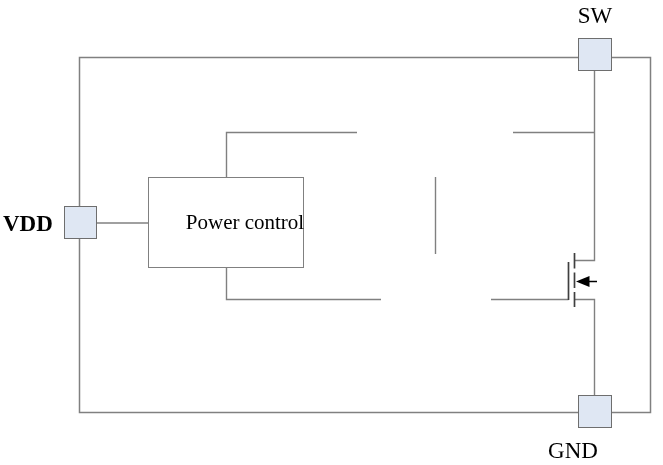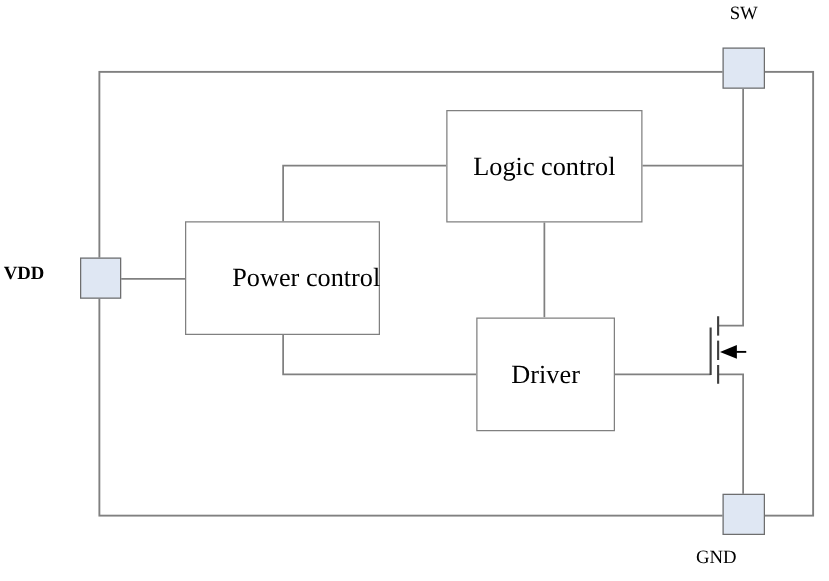--- a/index.html
+++ b/index.html
@@ -35,21 +35,21 @@
   .block{
     position:absolute;
     background:#ffffff;
     border:1.4px solid var(--wire);
     box-sizing:border-box;
     display:flex;align-items:center;justify-content:center;
     font-size:21px;line-height:1;white-space:nowrap;
   }
   .pin-label{
     position:absolute;
-    font-size:15px;line-height:1;
+    font-size:23px;line-height:1;
     white-space:nowrap;
   }
   .center{text-align:center;}
 </style>
 </head>
 <body>
 
 <div class="stage">
 
   <svg class="wiring" width="663" height="465" viewBox="0 0 663 465">
@@ -82,24 +82,18 @@
     </g>
   </svg>
 
   <div class="pad" style="left:64px;top:206px;width:33px;height:33px;"></div>
   <div class="pad" style="left:578px;top:38px;width:34px;height:33px;"></div>
   <div class="pad" style="left:578px;top:395px;width:34px;height:33px;"></div>
 
   <div class="block" style="left:148px;top:177px;width:156px;height:91px;padding-left:38px;">
     <span>Power control</span>
   </div>
-  <div class="block" style="left:357px;top:88px;width:157px;height:90px;">
-    <span>Logic control</span>
-  </div>
-  <div class="block" style="left:381px;top:254px;width:111px;height:91px;">
-    <span>Driver</span>
-  </div>
 
   <div class="pin-label" style="left:3px;top:212px;font-weight:bold;">VDD</div>
   <div class="pin-label center" style="left:575px;top:4px;width:40px;">SW</div>
   <div class="pin-label center" style="left:545px;top:439px;width:56px;">GND</div>
 
 </div>
 
 </body></html>

